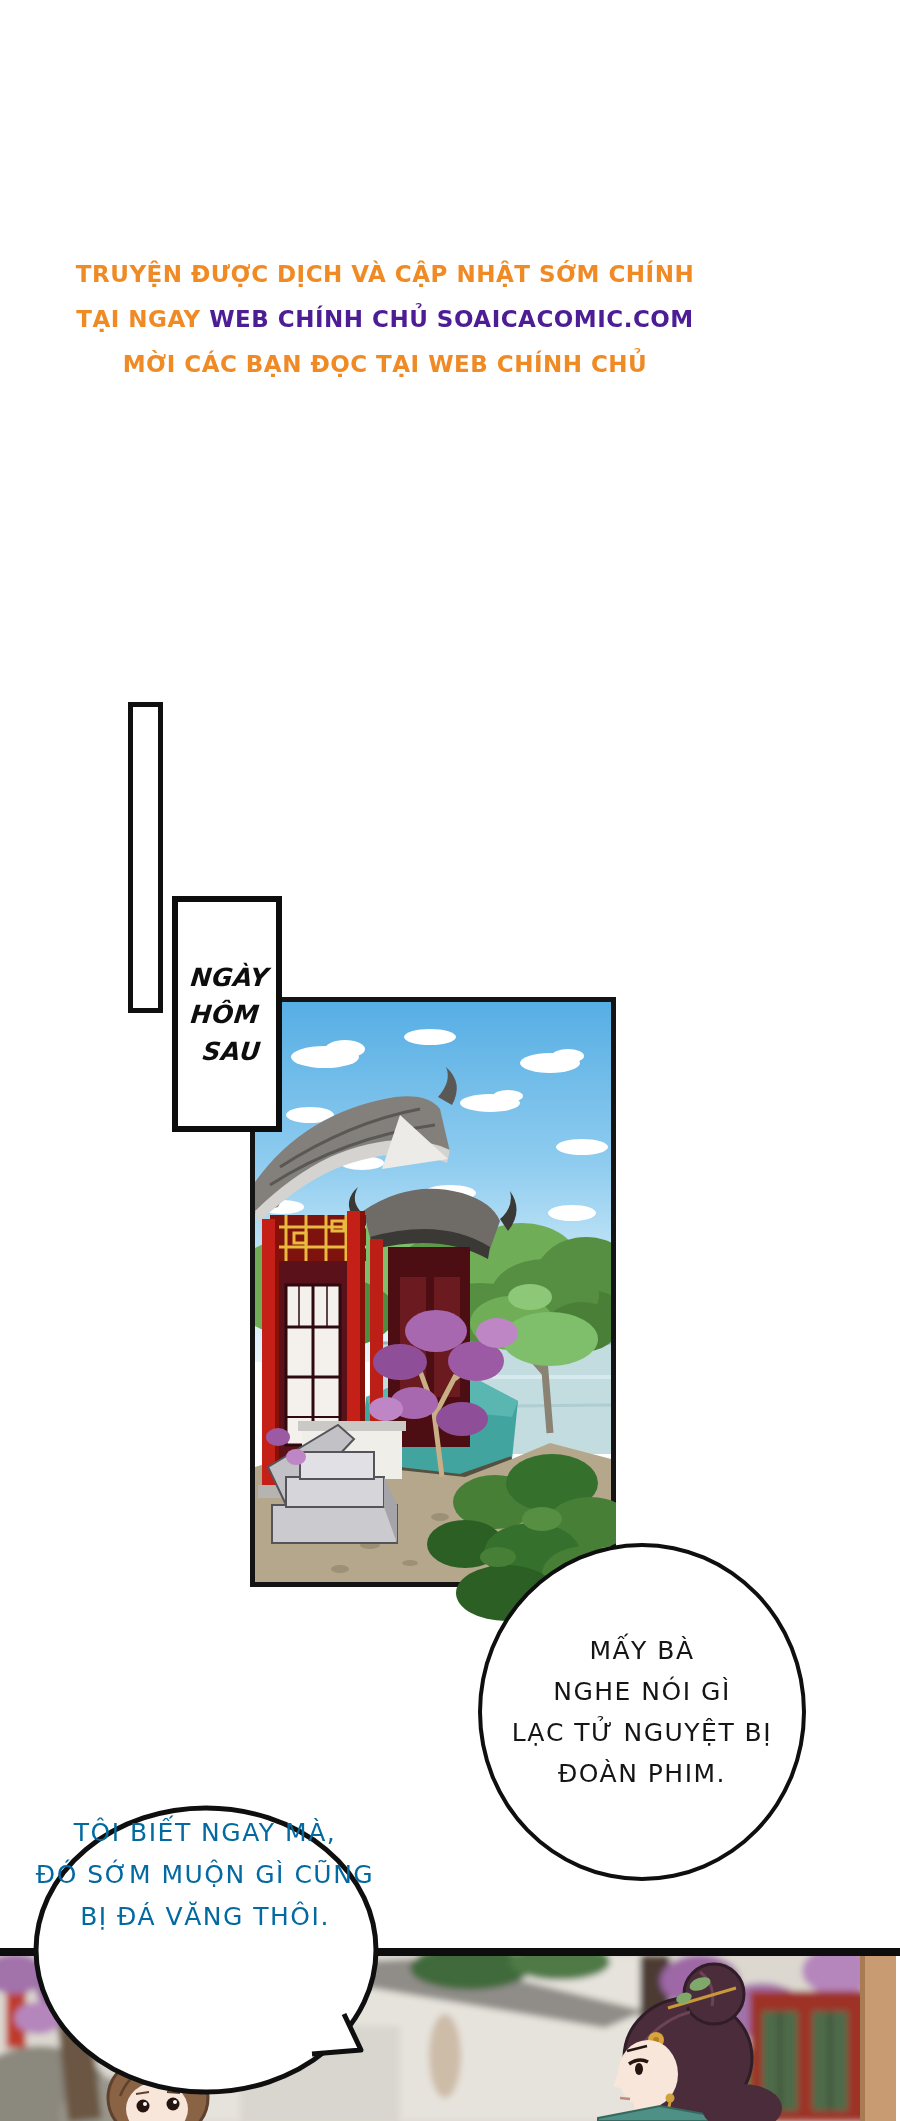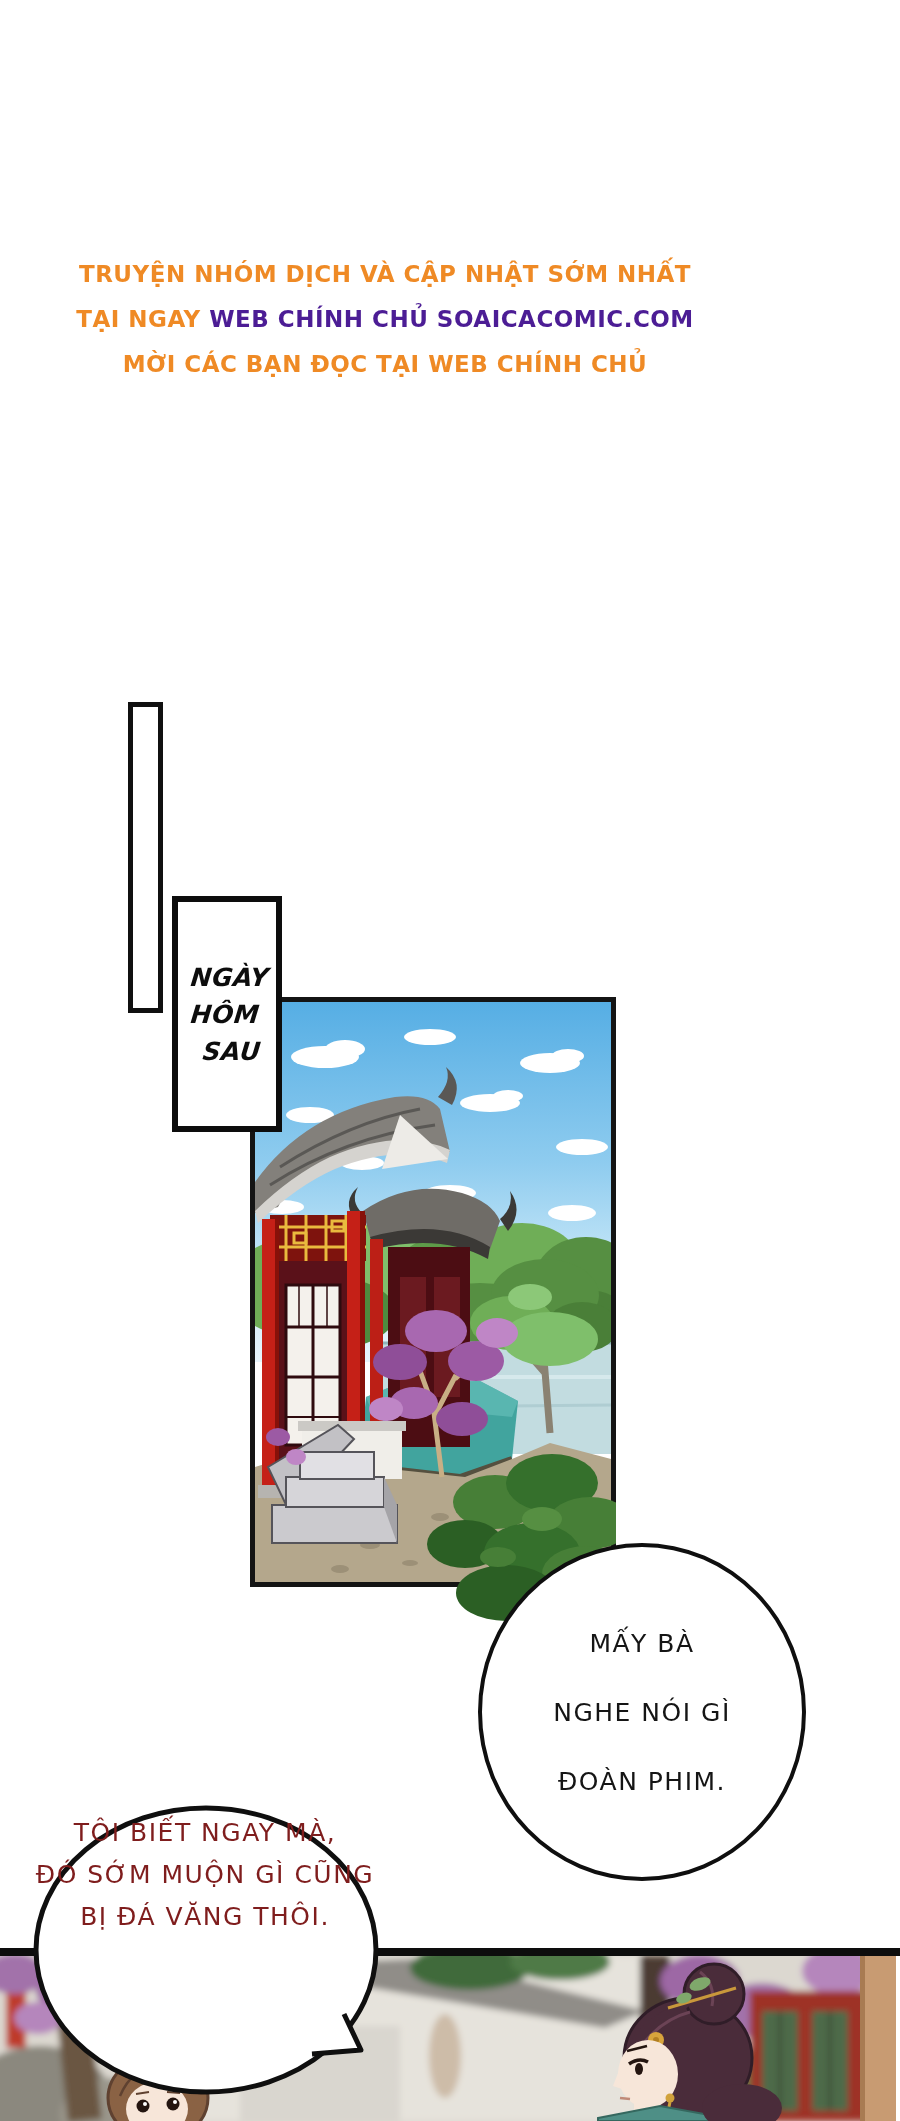--- a/index.html
+++ b/index.html
@@ -21,37 +21,37 @@
                letter-spacing:.5px;}
   .caption-box .c1{transform:translateX(3px) skewX(-6deg);}
   .caption-box .c2{transform:translateX(-2px) skewX(-6deg);}
   .caption-box .c3{transform:translateX(5px) skewX(-6deg);}
   
   .main-panel{position:absolute;left:250px;top:997px;width:366px;height:650px;z-index:3;}
   
   .bubble-right{position:absolute;left:478px;top:1543px;width:328px;height:338px;background:#fff;
                 border:4px solid #0f0f0f;border-radius:50%;box-sizing:border-box;z-index:6;
                 display:flex;flex-direction:column;justify-content:center;align-items:center;
-                font-size:25px;line-height:41px;letter-spacing:1.5px;color:#151515;text-align:center;gap:28px;}
+                font-size:25px;line-height:41px;letter-spacing:1.5px;color:#151515;text-align:center;}
   
   .bottom-panel{position:absolute;left:0;top:1948px;width:900px;height:173px;z-index:2;
                 border-top:8px solid #0d0d0d;box-sizing:border-box;background:#dcd8d0;}
   
   .bubble-left-svg{position:absolute;left:16px;top:1802px;width:380px;height:310px;z-index:6;}
   .bubble-left-text{position:absolute;left:30px;top:1812px;width:350px;z-index:7;
-                    font-size:25px;line-height:42px;letter-spacing:1.5px;color:#7f1d1d;text-align:center;}
+                    font-size:25px;line-height:42px;letter-spacing:1.5px;color:#0369a1;text-align:center;}
   .nowrap{white-space:nowrap;}
 </style>
 </head>
 <body>
 
 <div class="page">
 
   <div class="credits">
-    <div class="ln">TRUYỆN NHÓM DỊCH VÀ CẬP NHẬT SỚM NHẤT</div>
+    <div class="ln">TRUYỆN ĐƯỢC DỊCH VÀ CẬP NHẬT SỚM CHÍNH</div>
     <div class="ln"><span>TẠI NGAY</span> <span class="site">WEB CHÍNH CHỦ SOAICACOMIC.COM</span></div>
     <div class="ln">MỜI CÁC BẠN ĐỌC TẠI WEB CHÍNH CHỦ</div>
   </div>
 
   <div class="spacer-bar"></div>
 
   <div class="caption-box">
     <span class="c1">NGÀY</span>
     <span class="c2">HÔM</span>
     <span class="c3">SAU</span>
@@ -228,20 +228,21 @@
       <ellipse cx="256" cy="596" rx="50" ry="28" fill="#2B5F24"></ellipse>
       <ellipse cx="312" cy="612" rx="42" ry="24" fill="#35702C"></ellipse>
       <ellipse cx="292" cy="522" rx="20" ry="12" fill="#568F42"></ellipse>
       <ellipse cx="248" cy="560" rx="18" ry="10" fill="#477F37"></ellipse>
     </g>
   </svg>
 
   <div class="bubble-right">
     <span class="nowrap">MẤY BÀ</span>
     <span class="nowrap">NGHE NÓI GÌ</span>
+    <span class="nowrap">LẠC TỬ NGUYỆT BỊ</span>
     <span class="nowrap">ĐOÀN PHIM.</span>
   </div>
 
   <div class="bottom-panel">
     <svg width="900" height="165" viewBox="0 0 900 165" xmlns="http://www.w3.org/2000/svg">
       <defs>
           <filter id="blur1" x="-10%" y="-10%" width="120%" height="120%">
             <feGaussianBlur stdDeviation="3"></feGaussianBlur>
           </filter>
         </defs>

